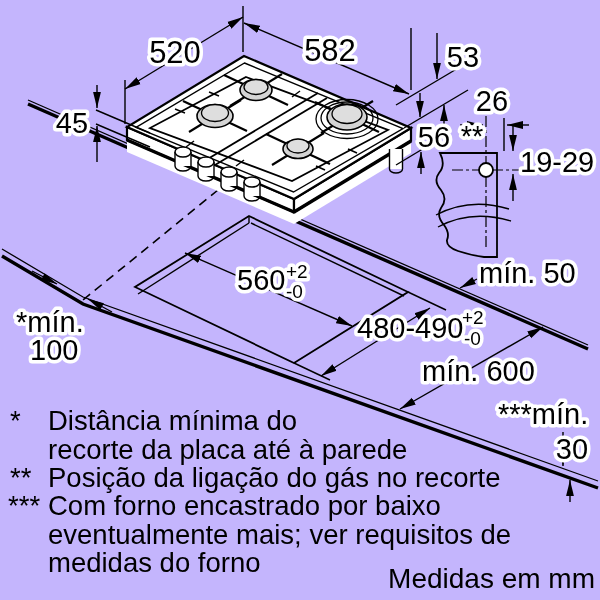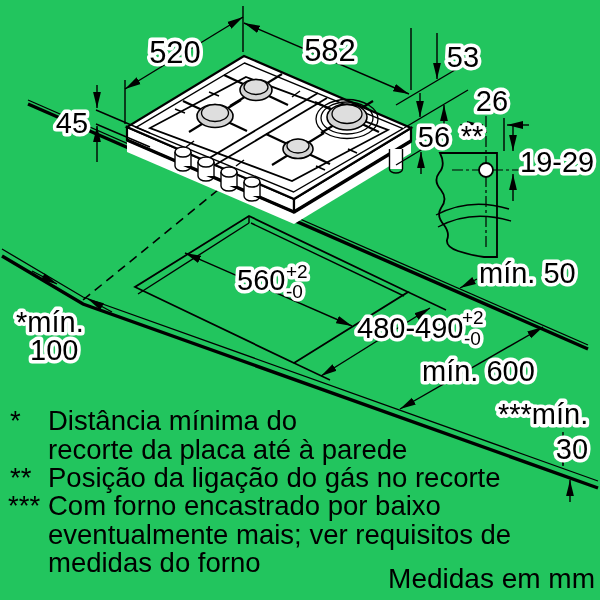--- a/index.html
+++ b/index.html
@@ -1,16 +1,16 @@
 <!DOCTYPE html>
 <html><head>
 <meta charset="utf-8">
 <style>
   html,body{margin:0;padding:0;background:#fff;}
-  .stage{width:600px;height:600px;position:relative;background:#22c55e;overflow:hidden;}
+  .stage{width:600px;height:600px;position:relative;background:#c4b5fd;overflow:hidden;}
   svg{display:block;}
   text{font-family:"Liberation Sans","DejaVu Sans",sans-serif;fill:#000;}
   .dim{paint-order:stroke fill;stroke:#fff;stroke-width:7px;stroke-linejoin:round;}
   .big{font-size:31px;}
   .med{font-size:29px;}
   .sup{font-size:19px;}
   .note{font-size:27.5px;}
   .units{font-size:28px;}
   .ln{stroke:#000;stroke-width:1.4px;fill:none;}
   .ln2{stroke:#000;stroke-width:1.8px;fill:none;}

